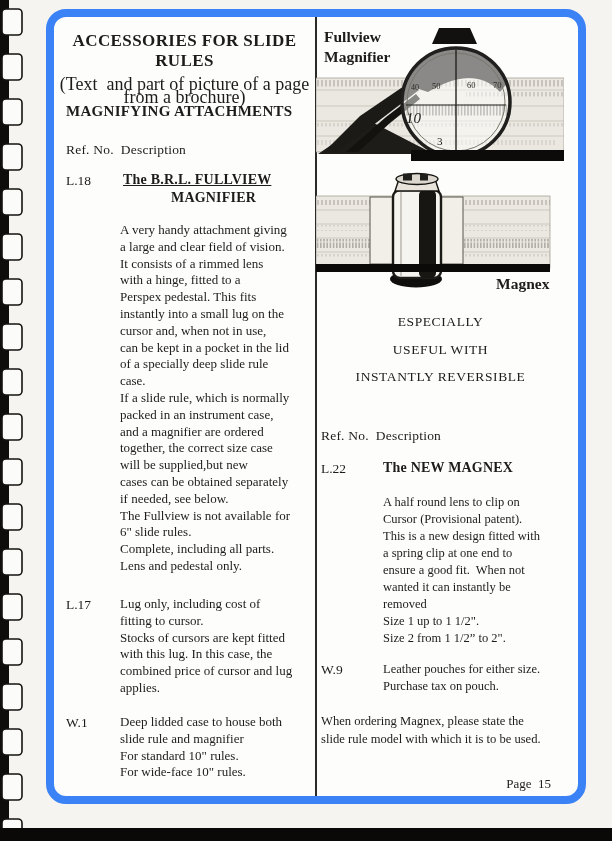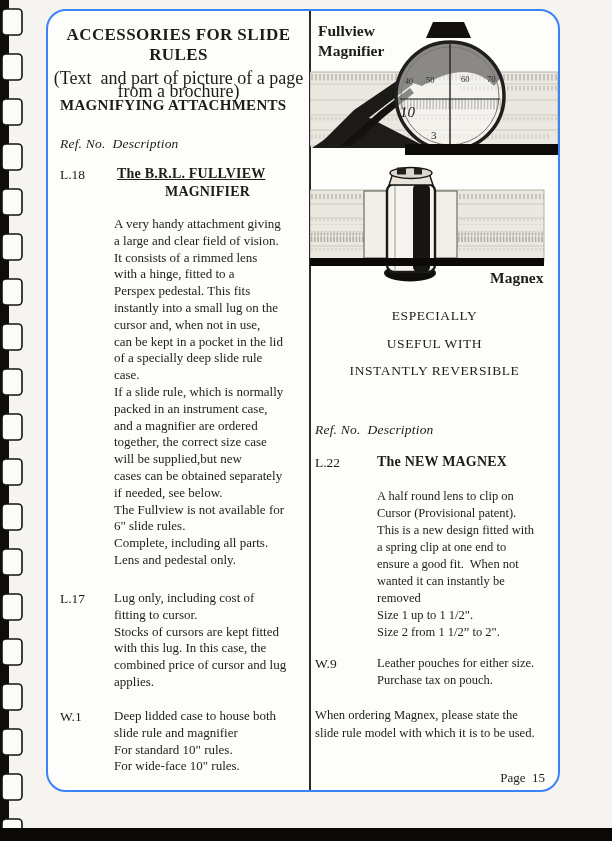--- a/index.html
+++ b/index.html
@@ -1,27 +1,27 @@
 <!DOCTYPE html>
 <html><head>
 <meta charset="utf-8">
 <style>
   html,body{margin:0;padding:0;background:#e9e7e3;}
   .scan{position:relative;width:612px;height:841px;background:#f6f4f1;overflow:hidden;
         font-family:"Liberation Serif", serif;color:#1d1c19;}
   .page{position:absolute;left:46px;top:9px;width:510px;height:779px;background:#fdfdfb;
-        border:2px solid #3b82f6;border-radius:20px;}
+        border:8px solid #3b82f6;border-radius:20px;padding-left:14px;}
   .divider{position:absolute;left:261px;top:0;width:1.5px;height:100%;background:#2b2a27;}
   .abs{position:absolute;}
   .pre{white-space:pre;}
   .center{text-align:center;}
   .title{font-size:17px;font-weight:bold;letter-spacing:.4px;}
   .subtitle{font-size:18px;line-height:13px;margin-top:24px;}
   .sechead{font-size:15px;font-weight:bold;letter-spacing:.3px;}
-  .listhead{font-size:13.5px;font-style:italic;letter-spacing:.2px;}
+  .listhead{font-size:13.5px;letter-spacing:.2px;}
   .ref{font-size:13.5px;}
   .etitle{font-size:14px;font-weight:bold;letter-spacing:.2px;}
   .ebody{font-size:13px;line-height:16.8px;}
   .ebody-r{font-size:12.5px;line-height:17px;}
   .tagline-line{font-size:13.5px;letter-spacing:.6px;line-height:27.5px;}
   .note{font-size:12.6px;line-height:17.5px;}
   .pagenum{font-size:13px;}
   .imgbox{position:absolute;}
   .imglabel{position:absolute;font-weight:bold;font-size:15.5px;line-height:20px;}
   svg{display:block;}

